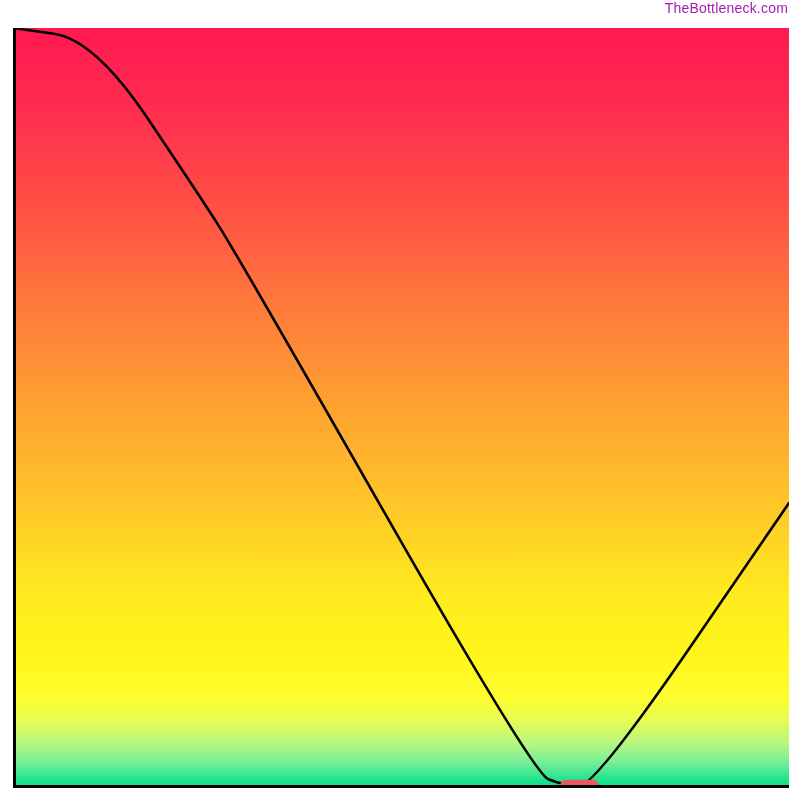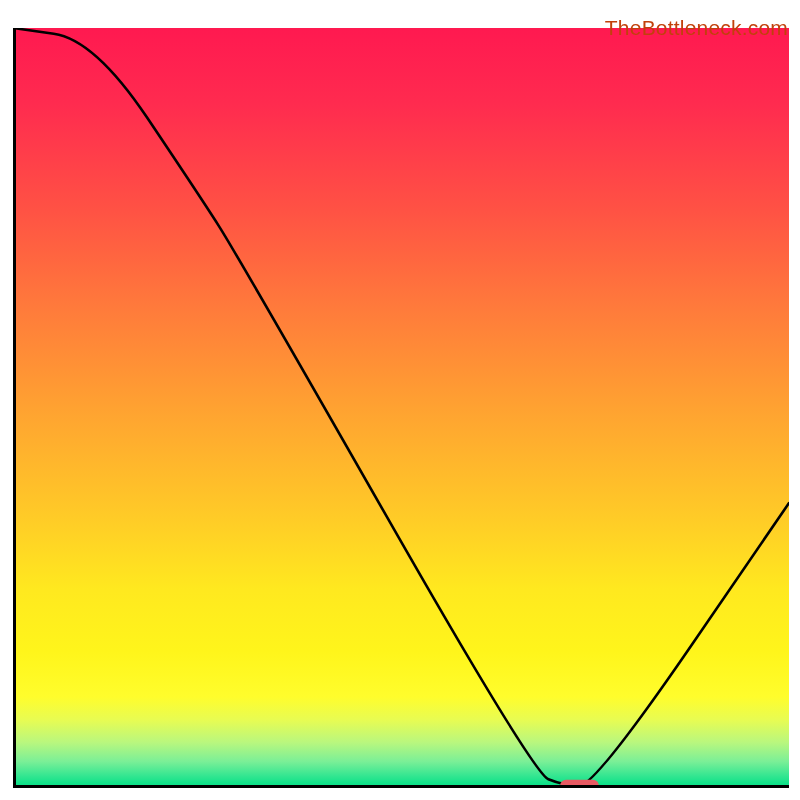--- a/index.html
+++ b/index.html
@@ -6,24 +6,24 @@
   body {
     width: 800px;
     height: 800px;
     background: #fff;
     font-family: Arial, Helvetica, sans-serif;
     position: relative;
     overflow: hidden;
   }
   .watermark {
     position: absolute;
-    top: 16px;
+    top: 0;
     right: 12px;
-    font-size: 21px;
-    color: #c2410c;
+    font-size: 14px;
+    color: #a21caf;
     font-weight: 400;
     letter-spacing: 0.2px;
     z-index: 30;
   }
   .frame {
     position: absolute;
     left: 13px;
     top: 28px;
     width: 776px;
     height: 760px;

